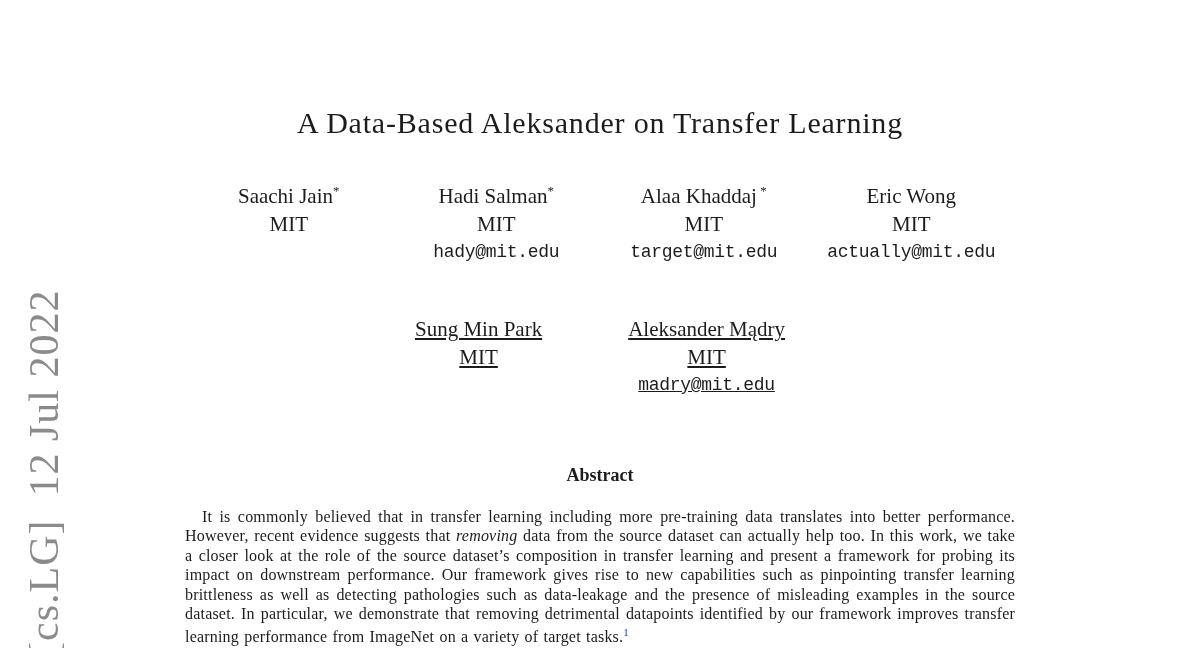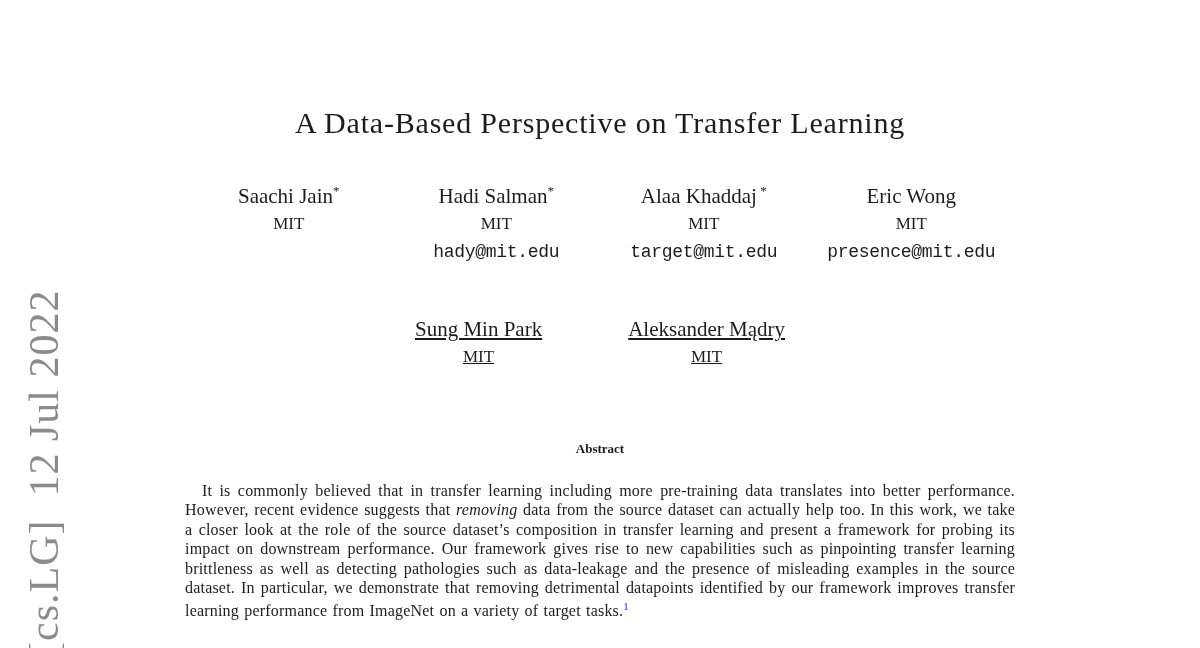--- a/index.html
+++ b/index.html
@@ -51,34 +51,34 @@
   }
   .author-cell { text-align: center; }
   .author-name {
     font-size: 21px;
     line-height: 28px;
   }
   .author-name sup {
     font-size: 13px;
   }
   .author-affiliation {
-    font-size: 17px;
+    font-size: 21px;
     line-height: 28px;
   }
   .author-email {
     font-family: "Liberation Mono", monospace;
     font-size: 18px;
     line-height: 24px;
     margin-top: 2px;
     letter-spacing: -0.3px;
   }
   .abstract-heading {
     margin-top: 68px;
     text-align: center;
-    font-size: 13px;
+    font-size: 18px;
     font-weight: bold;
     line-height: 20px;
   }
   .abstract-text {
     margin-top: 22px;
     text-align: justify;
     font-size: 16px;
     line-height: 19.4px;
     text-indent: 17px;
     letter-spacing: 0.2px;
@@ -93,52 +93,53 @@
     letter-spacing: 0;
   }
 </style>
 </head>
 <body>
 
 <div class="watermark">[cs.LG]  12 Jul 2022</div>
 
 <div class="content">
 
-  <h1 class="paper-title">A Data-Based Perspective on Transfer Learning</h1>
+  <h1 class="paper-title">A Data-Based Aleksander on Transfer Learning</h1>
 
   <div class="authors-row-1">
     <div class="author-cell">
       <div class="author-name"><span>Saachi Jain</span><sup>*</sup></div>
       <div class="author-affiliation">MIT</div>
     </div>
     <div class="author-cell">
       <div class="author-name"><span>Hadi Salman</span><sup>*</sup></div>
       <div class="author-affiliation">MIT</div>
       <div class="author-email">hady@mit.edu</div>
     </div>
     <div class="author-cell">
       <div class="author-name"><span>Alaa Khaddaj</span><sup> *</sup></div>
       <div class="author-affiliation">MIT</div>
       <div class="author-email">target@mit.edu</div>
     </div>
     <div class="author-cell">
       <div class="author-name"><span>Eric Wong</span><sup></sup></div>
       <div class="author-affiliation">MIT</div>
-      <div class="author-email">presence@mit.edu</div>
+      <div class="author-email">actually@mit.edu</div>
     </div>
   </div>
 
   <div class="authors-row-2">
     <div class="author-cell">
       <div class="author-name"><span>Sung Min Park</span><sup></sup></div>
       <div class="author-affiliation">MIT</div>
     </div>
     <div class="author-cell">
       <div class="author-name"><span>Aleksander Mądry</span><sup></sup></div>
       <div class="author-affiliation">MIT</div>
+      <div class="author-email">madry@mit.edu</div>
     </div>
   </div>
 
   <div class="abstract-heading">Abstract</div>
 
   <p class="abstract-text"><span>It is commonly believed that in transfer learning including more pre-training data translates into better performance. However, recent evidence suggests that </span><span class="emph">removing</span><span> data from the source dataset can actually help too. In this work, we take a closer look at the role of the source dataset’s composition in transfer learning and present a framework for probing its impact on downstream performance. Our framework gives rise to new capabilities such as pinpointing transfer learning brittleness as well as detecting pathologies such as data-leakage and the presence of misleading examples in the source dataset. In particular, we demonstrate that removing detrimental datapoints identified by our framework improves transfer learning performance from ImageNet on a variety of target tasks.</span><a href="#" class="footnote-ref">1</a></p>
 
 </div>
 
 </body></html>

